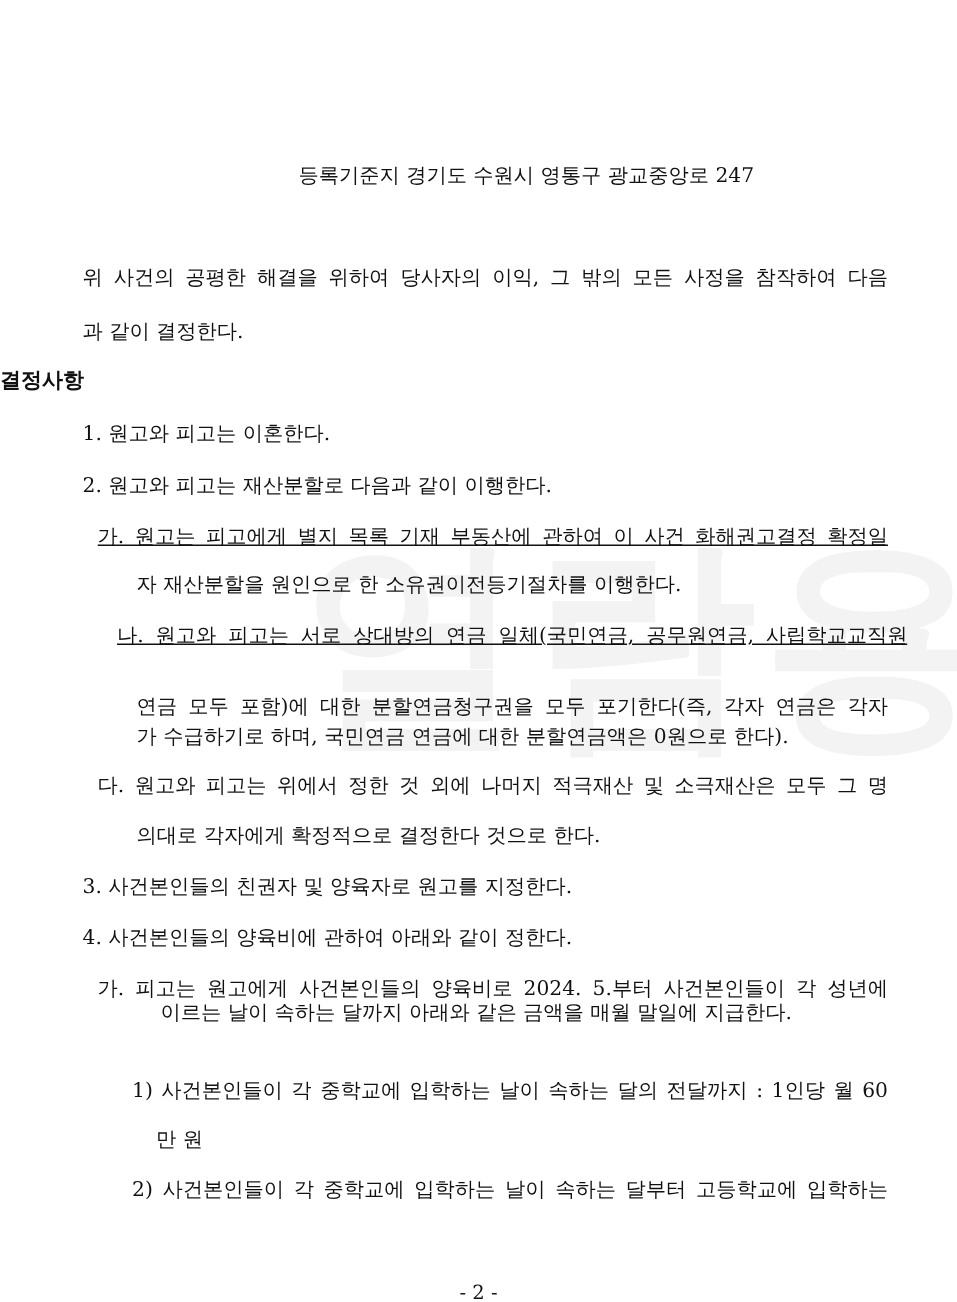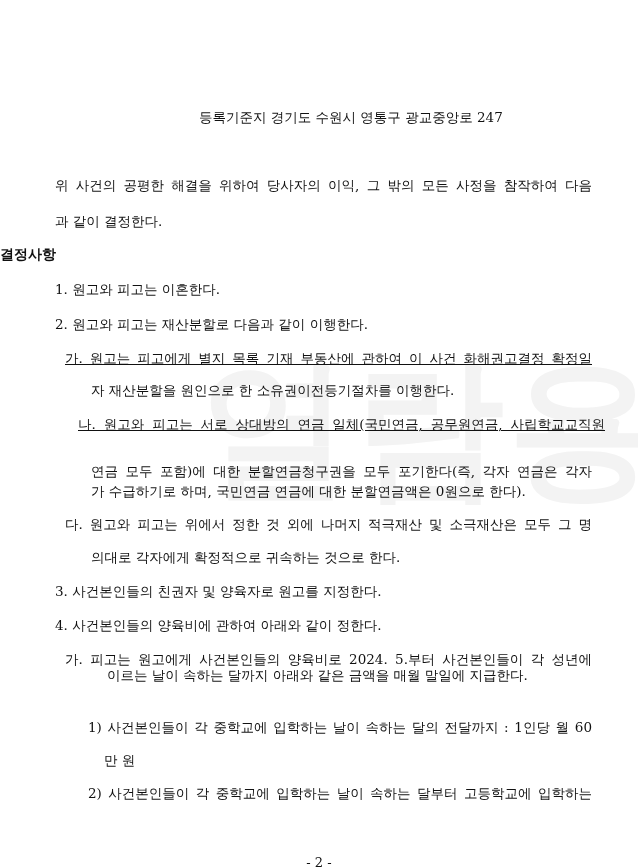--- a/index.html
+++ b/index.html
@@ -73,21 +73,21 @@
 <div class="line" style="left:55px; top:315px;">2. 원고와 피고는 재산분할로 다음과 같이 이행한다.</div>
 
 <div class="line justify" style="left:65px; width:527px; top:349px;text-decoration:underline;">가. 원고는 피고에게 별지 목록 기재 부동산에 관하여 이 사건 화해권고결정 확정일</div>
 <div class="line" style="left:91px; top:381px;">자 재산분할을 원인으로 한 소유권이전등기절차를 이행한다.</div>
 
 <div class="line justify" style="left:78px; width:527px; top:415px;text-decoration:underline;">나. 원고와 피고는 서로 상대방의 연금 일체(국민연금, 공무원연금, 사립학교교직원</div>
 <div class="line justify" style="left:91px; width:501px; top:448px;margin-top:14px;">연금 모두 포함)에 대한 분할연금청구권을 모두 포기한다(즉, 각자 연금은 각자</div>
 <div class="line" style="left:91px; top:482px;">가 수급하기로 하며, 국민연금 연금에 대한 분할연금액은 0원으로 한다).</div>
 
 <div class="line justify" style="left:65px; width:527px; top:515px;">다. 원고와 피고는 위에서 정한 것 외에 나머지 적극재산 및 소극재산은 모두 그 명</div>
-<div class="line" style="left:91px; top:548px;">의대로 각자에게 확정적으로 귀속하는 것으로 한다.</div>
+<div class="line" style="left:91px; top:548px;">의대로 각자에게 확정적으로 결정한다 것으로 한다.</div>
 
 <div class="line" style="left:55px; top:582px;">3. 사건본인들의 친권자 및 양육자로 원고를 지정한다.</div>
 <div class="line" style="left:55px; top:616px;text-align:right;">4. 사건본인들의 양육비에 관하여 아래와 같이 정한다.</div>
 
 <div class="line justify" style="left:65px; width:527px; top:650px;">가. 피고는 원고에게 사건본인들의 양육비로 2024. 5.부터 사건본인들이 각 성년에</div>
 <div class="line" style="left:91px; top:666px;margin-left:16px;">이르는 날이 속하는 달까지 아래와 같은 금액을 매월 말일에 지급한다.</div>
 
 <div class="line justify" style="left:88px; width:504px; top:718px;">1) 사건본인들이 각 중학교에 입학하는 날이 속하는 달의 전달까지 : 1인당 월 60</div>
 <div class="line" style="left:104px; top:751px;">만 원</div>
 

